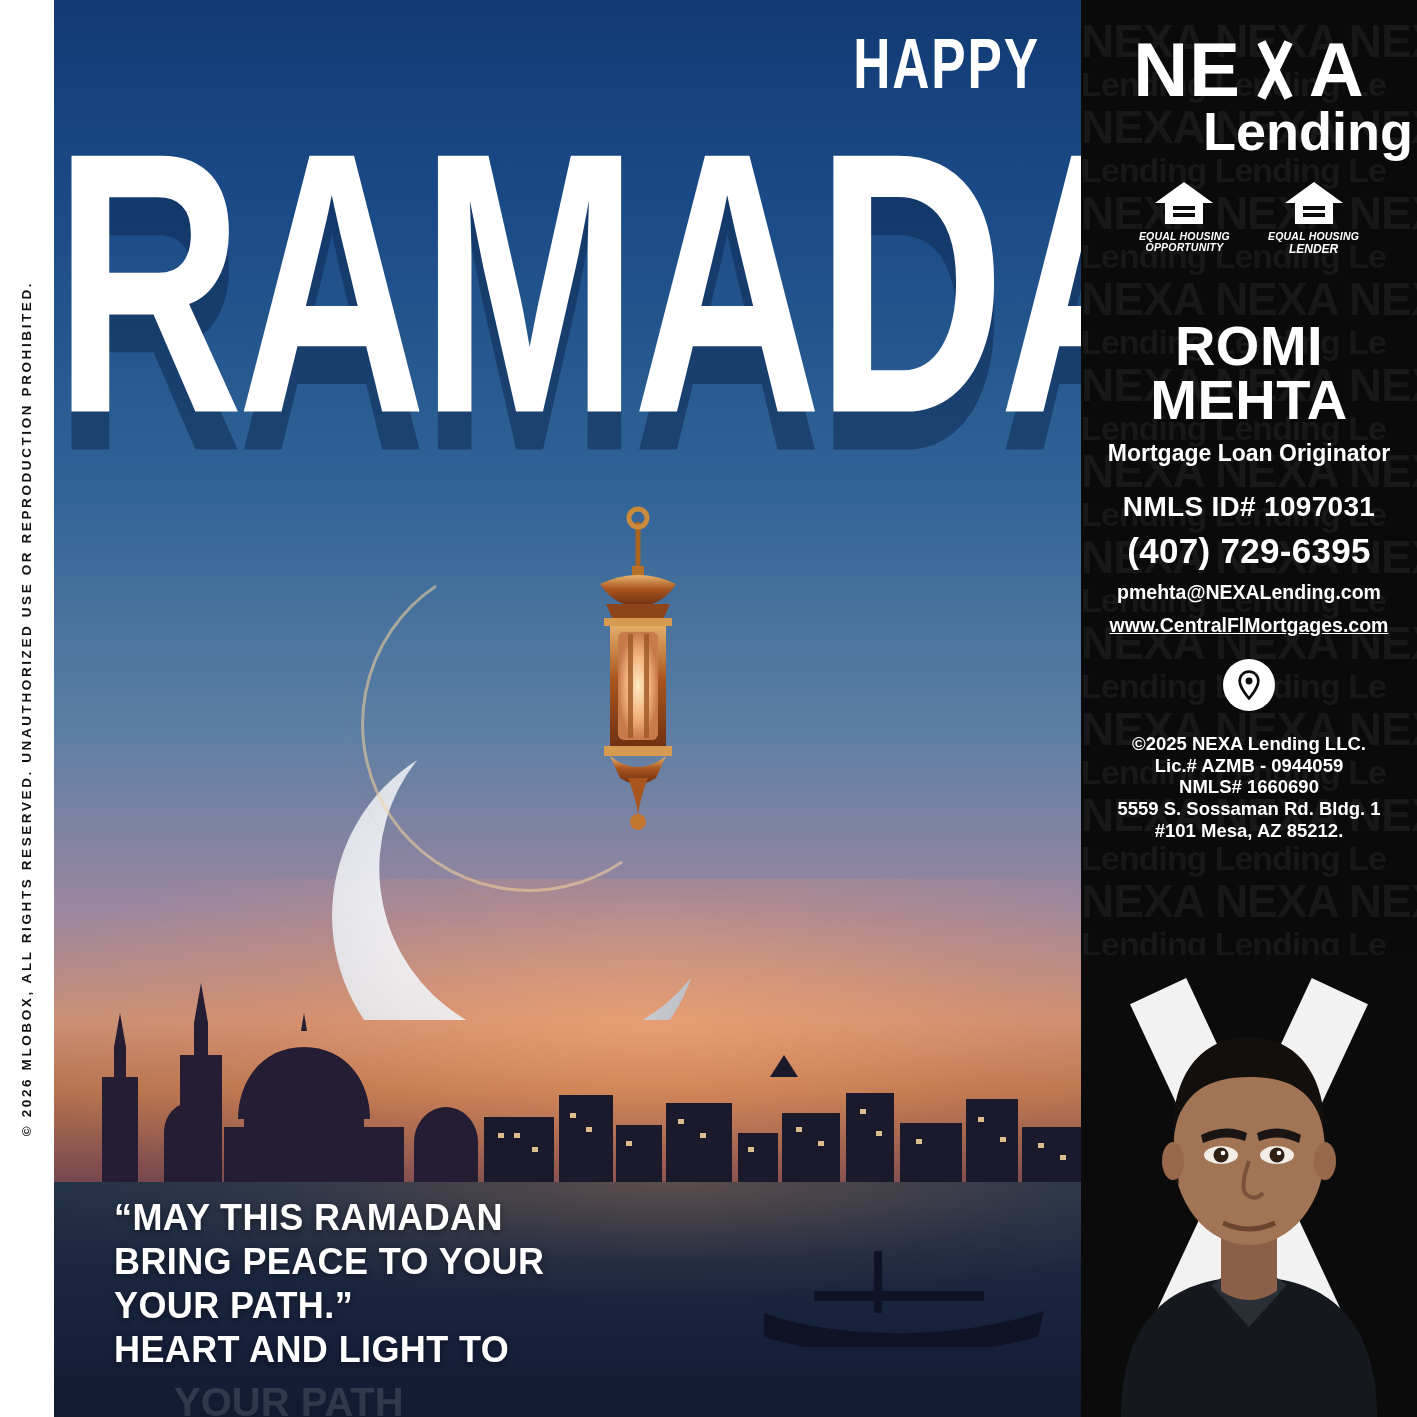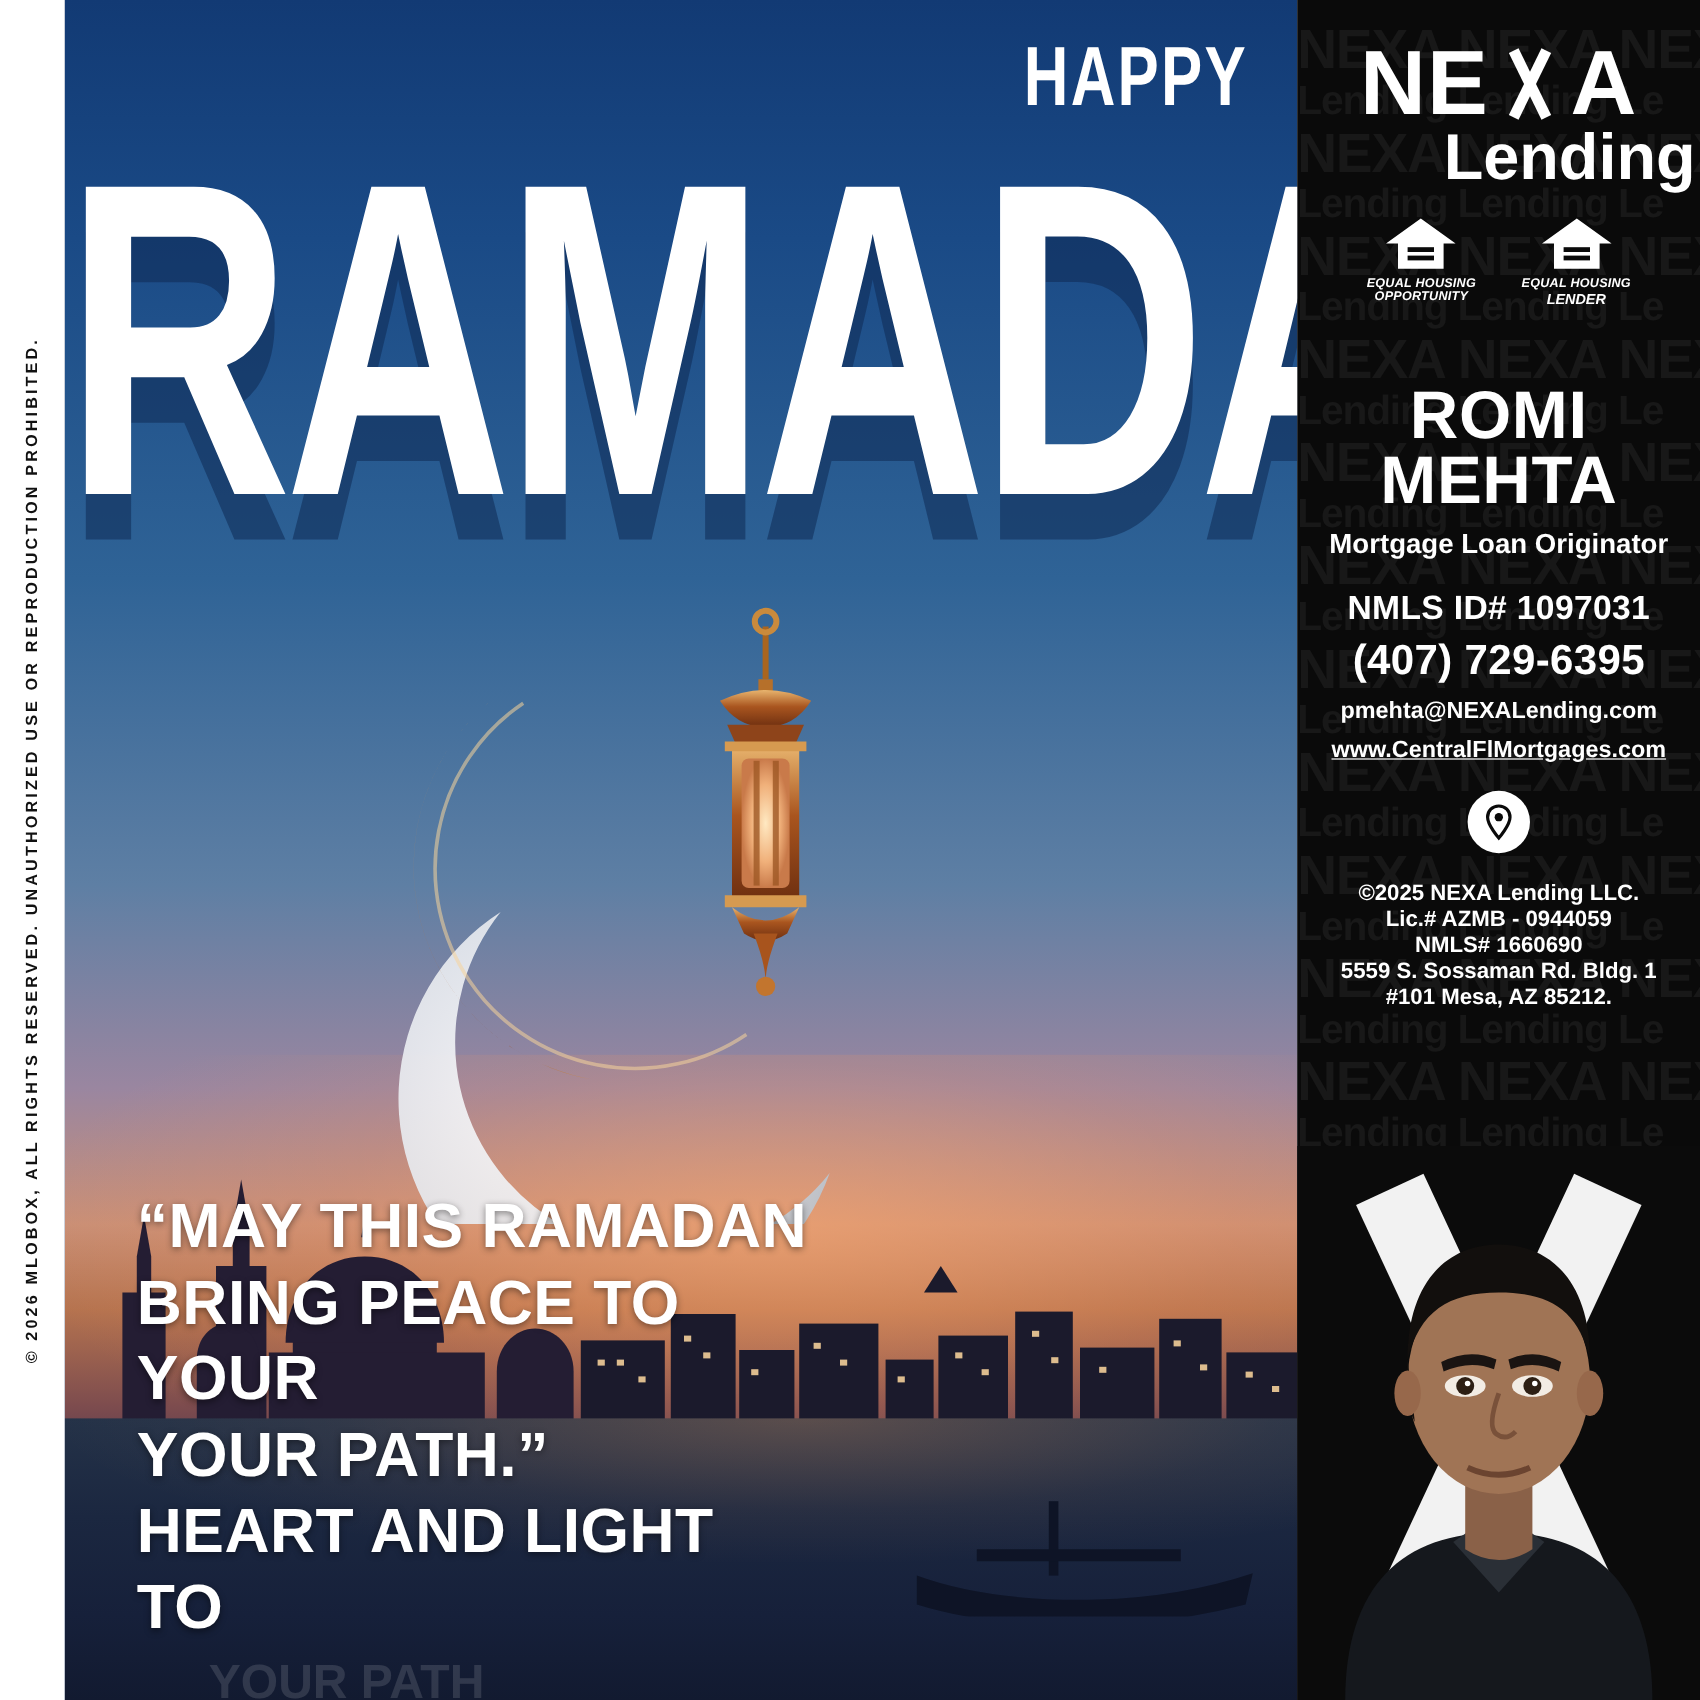--- a/index.html
+++ b/index.html
@@ -164,21 +164,21 @@
 
   
   .quote {
     position: absolute;
     left: 60px;
     bottom: 45px;
     width: 560px;
     color: #ffffff;
     font-family: "Liberation Sans", sans-serif;
     font-weight: bold;
-    font-size: 52px;
+    font-size: 36px;
     line-height: 1.22;
     letter-spacing: 0.4px;
     z-index: 8;
     text-shadow: 0 2px 6px rgba(0,0,0,0.45);
   }
   .quote-ghost {
     position: absolute;
     left: 120px;
     bottom: -8px;
     font-family: "Liberation Sans", sans-serif;

